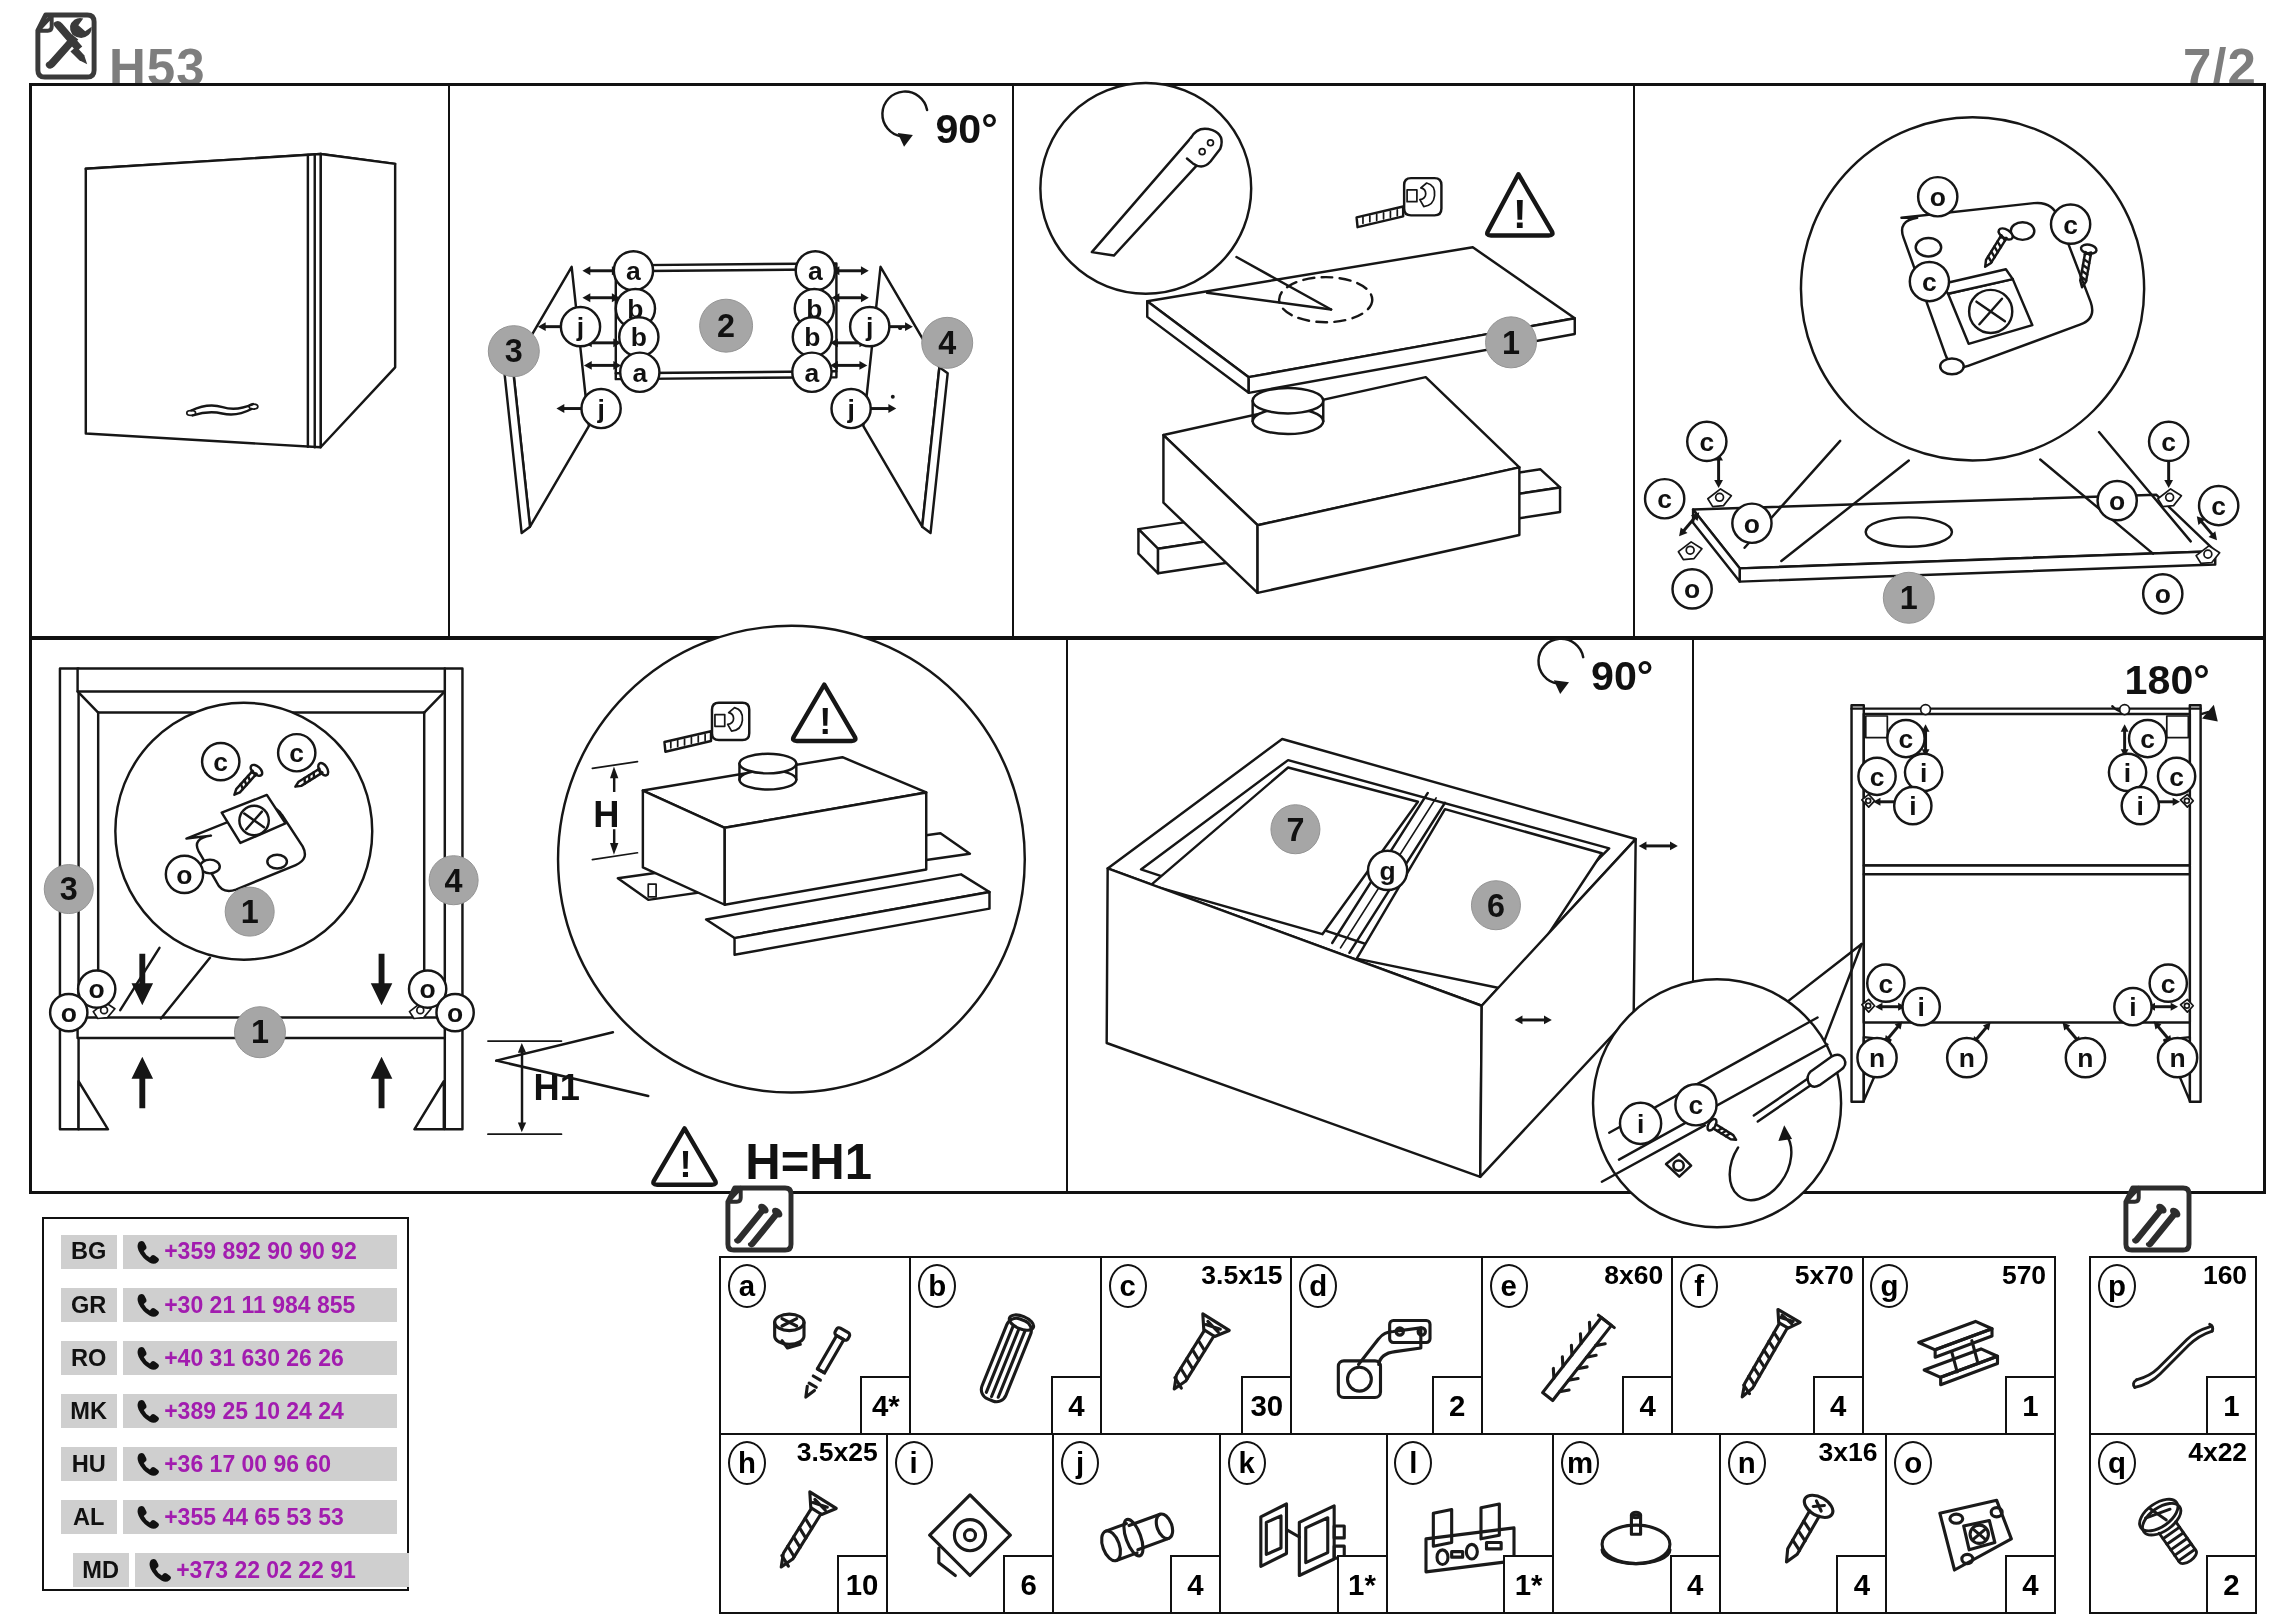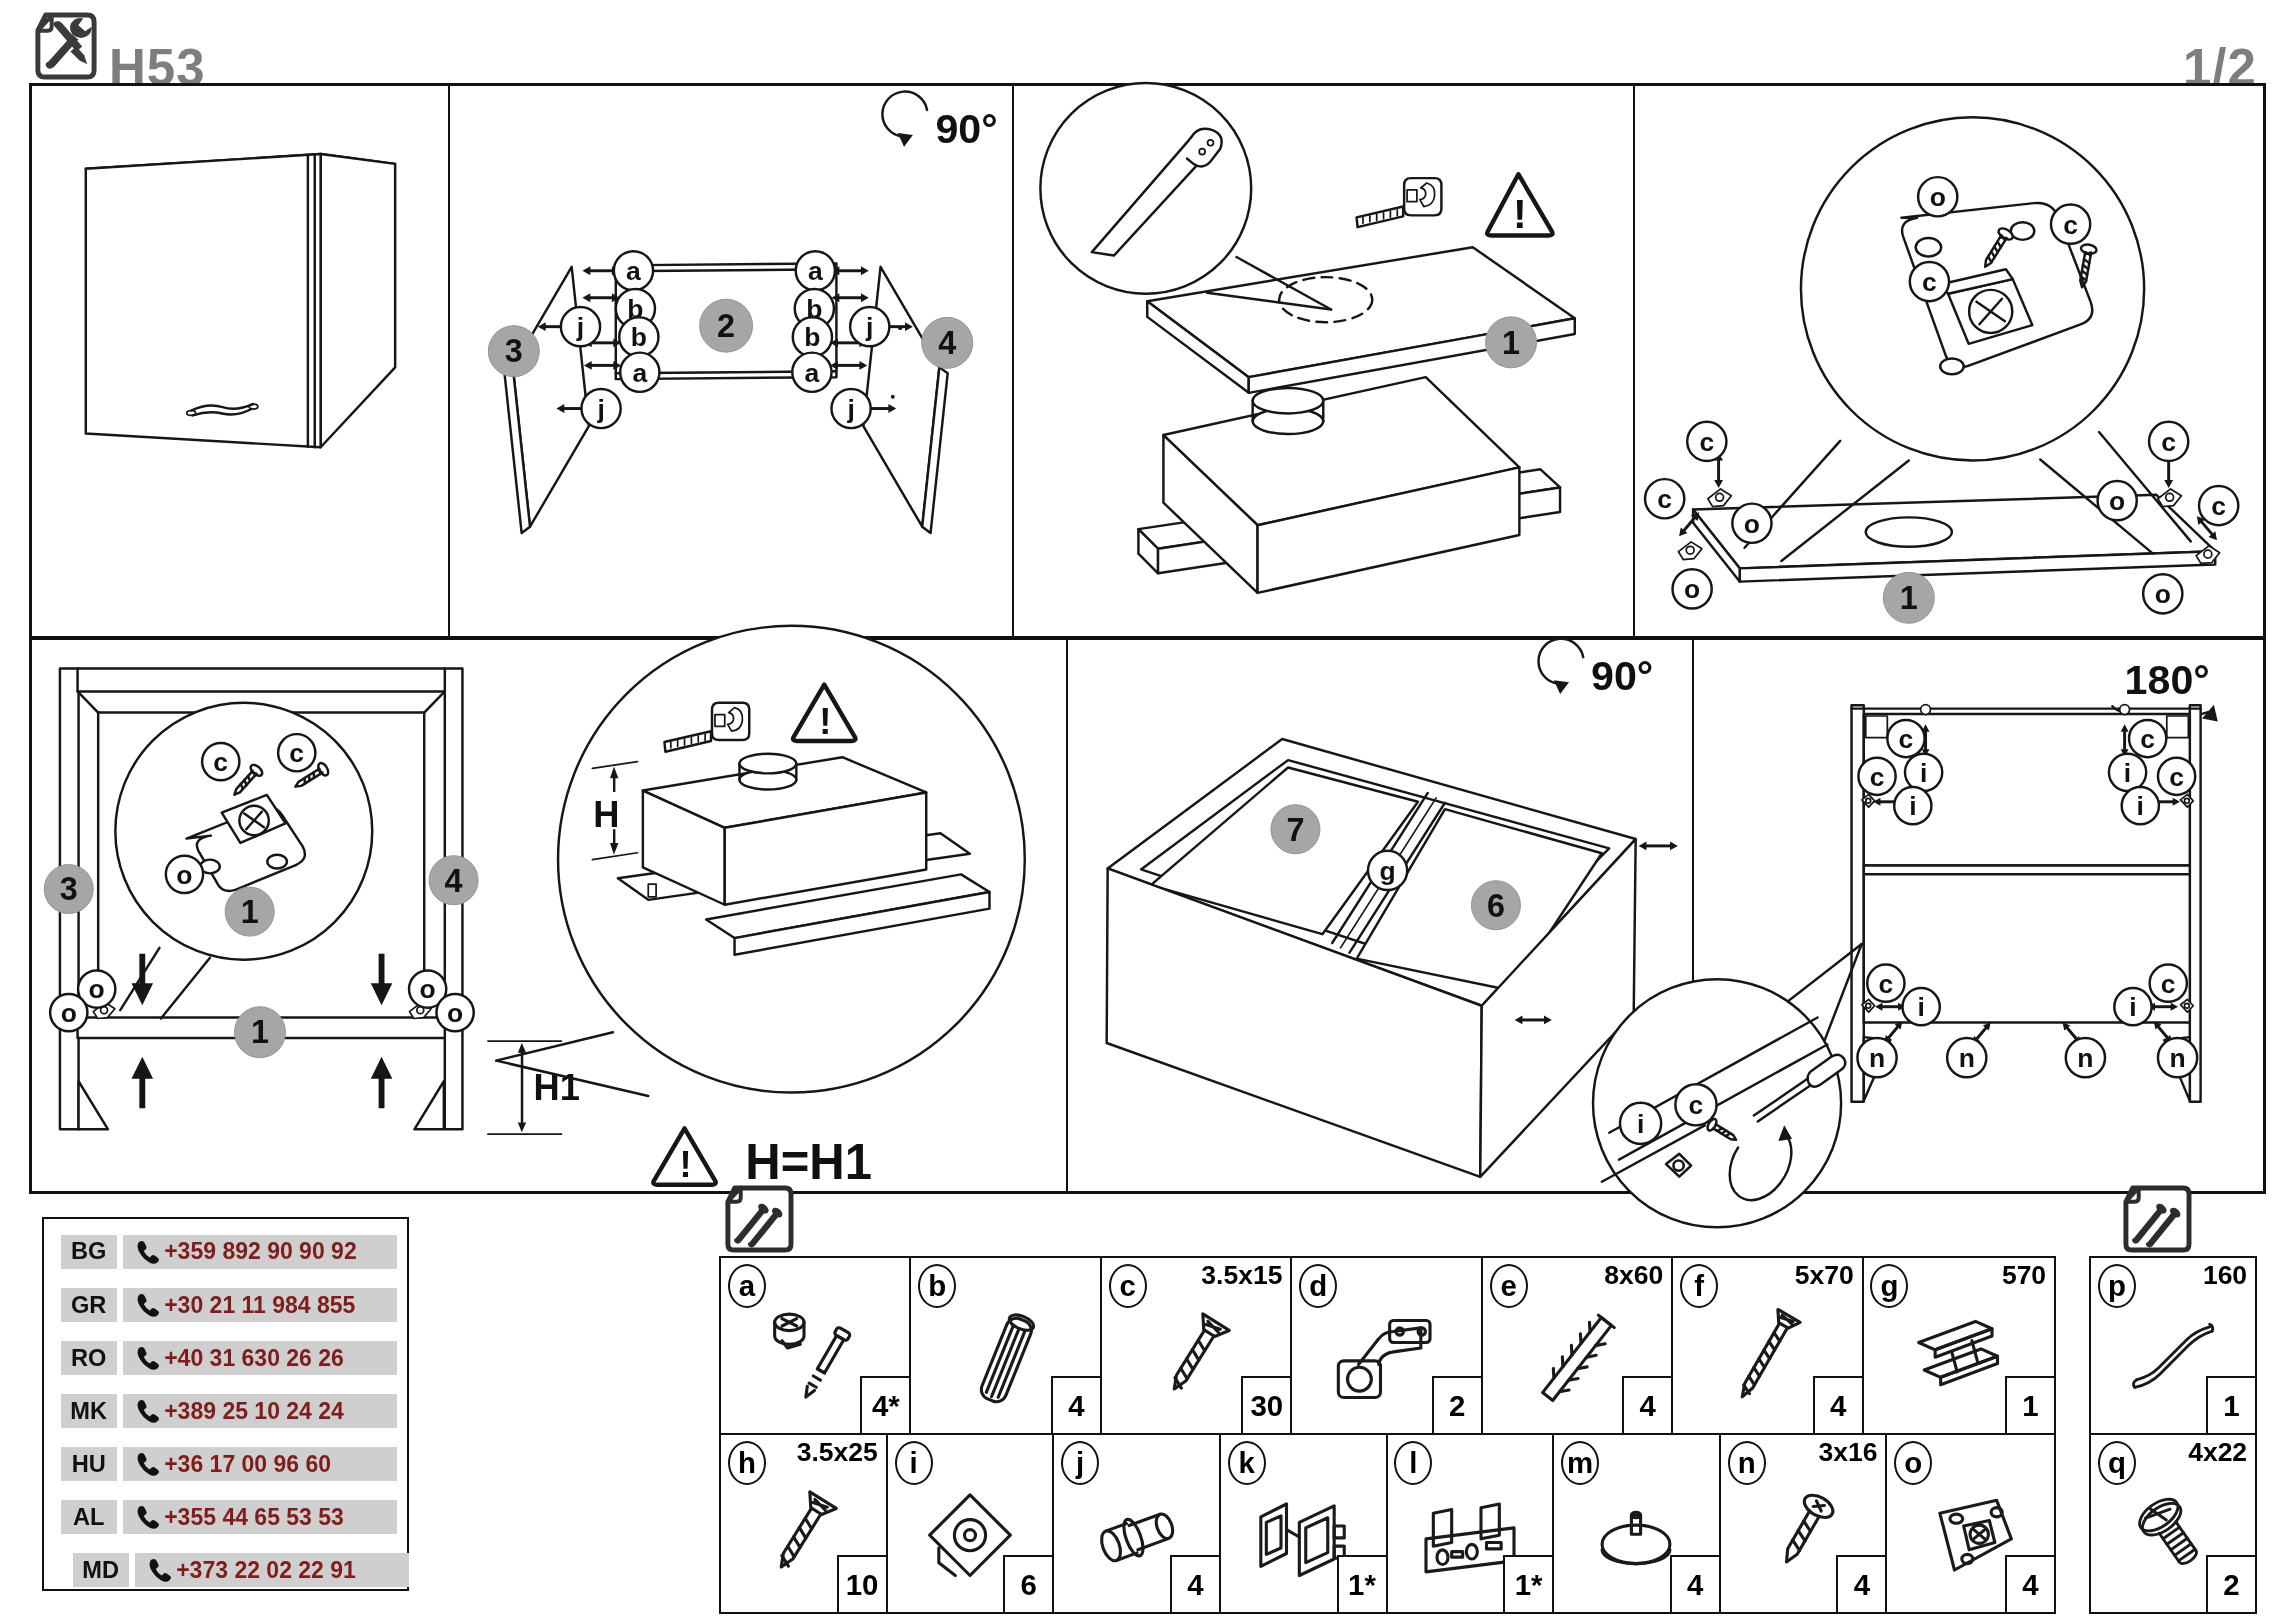--- a/index.html
+++ b/index.html
@@ -22,21 +22,21 @@
   .lbc{fill:#fff;stroke:#161616;stroke-width:5;}
   .stc{fill:#a6a6a6;stroke:#939393;stroke-width:2;}
   
   .vline,.hline{position:absolute;background:#111;}
   
   #hdr-code,#hdr-page{position:absolute;top:13.7px;font-weight:700;font-size:51px;color:#7e7e7e;letter-spacing:1px;margin-top:24px;}
   
   #phonebox{position:absolute;left:42px;top:1217px;width:367px;height:374px;border:2.5px solid #111;background:#fff;box-sizing:border-box;}
   .ph-row{position:absolute;left:0;width:100%;height:34px;}
   .ph-code{position:absolute;left:16.7px;width:56px;height:34px;background:#cfcfcf;display:flex;align-items:center;justify-content:center;font-weight:700;font-size:23.6px;color:#111;}
-  .ph-num{position:absolute;left:79px;width:274px;height:34px;background:#cfcfcf;display:flex;align-items:center;font-weight:700;font-size:23px;color:#7f1d1d;}
+  .ph-num{position:absolute;left:79px;width:274px;height:34px;background:#cfcfcf;display:flex;align-items:center;font-weight:700;font-size:23px;color:#a21caf;}
   .ph-ic{width:25.5px;height:25.5px;margin:0 6.9px 0 8.8px;flex:0 0 auto;}
   .ph-ic svg{width:25.5px;height:25.5px;}
   
   #ptable{position:absolute;left:719px;top:1256px;width:1337px;height:358px;border:2.5px solid #111;box-sizing:border-box;background:#fff;}
   .prow{display:grid;grid-auto-flow:column;grid-auto-columns:1fr;width:100%;box-sizing:border-box;}
   .prow1{height:177px;border-bottom:2.5px solid #111;}
   .prow2{height:177px;}
   .cell{position:relative;border-right:2px solid #111;box-sizing:border-box;background:#fff;}
   .cell:last-child{border-right:none;}
   .pletter{position:absolute;top:5.9px;left:6.9px;width:38px;height:44px;border:2.5px solid #111;border-radius:50%;display:flex;align-items:center;justify-content:center;font-weight:700;font-size:29.4px;background:#fff;box-sizing:border-box;}
@@ -62,21 +62,21 @@
     <svg viewBox="0 0 146 146">
       <path d="M34,10 h84 q14,0 14,14 v98 q0,14 -14,14 H32 q-14,0 -14,-14 V42 z" fill="#fff" stroke="#3a3a3a" stroke-width="10" stroke-linejoin="round"></path>
       <path d="M18,42 L46,12 v22 q0,8 -8,8 z" fill="#fff" stroke="#3a3a3a" stroke-width="8" stroke-linejoin="round"></path>
       <path d="M40,104 L88,50 l12,10 L52,114 q-8,9 -16,2 q-6,-7 4,-12 z" fill="#3a3a3a"></path>
       <path d="M88,50 q-12,-18 4,-30 q8,-6 18,-3 l-10,14 14,12 13,-9 q1,15 -13,21 q-12,5 -26,-5 z" fill="#3a3a3a"></path>
       <path d="M50,26 q10,-8 18,2 l40,46 -12,10 -40,-46 q-8,-8 -6,-12 z" fill="#3a3a3a"></path>
       <path d="M96,74 l16,18 6,18 -16,-8 -18,-18 z" fill="#3a3a3a"></path>
     </svg>
   </div>
 <div id="hdr-code" style="left:109px;">H53</div>
-<div id="hdr-page" style="left:2183px;">1/2</div>
+<div id="hdr-page" style="left:2183px;">7/2</div>
 
 <div class="abs" style="left:29.4px;top:83px;width:2237px;height:1111px;border:3.4px solid #111;box-sizing:border-box;"></div>
 <div class="vline" style="left:448px;top:83px;width:2px;height:554px;"></div>
 <div class="vline" style="left:1012px;top:83px;width:2px;height:554px;"></div>
 <div class="vline" style="left:1633px;top:83px;width:2px;height:554px;"></div>
 <div class="hline" style="left:29.4px;top:636px;width:2237px;height:4.4px;"></div>
 <div class="vline" style="left:1066px;top:640px;width:2px;height:554px;"></div>
 <div class="vline" style="left:1692px;top:640px;width:2px;height:554px;"></div>
 
 <svg class="abs" style="left:29.4px;top:83px;" width="420" height="554" viewBox="0 0 855 1130">

